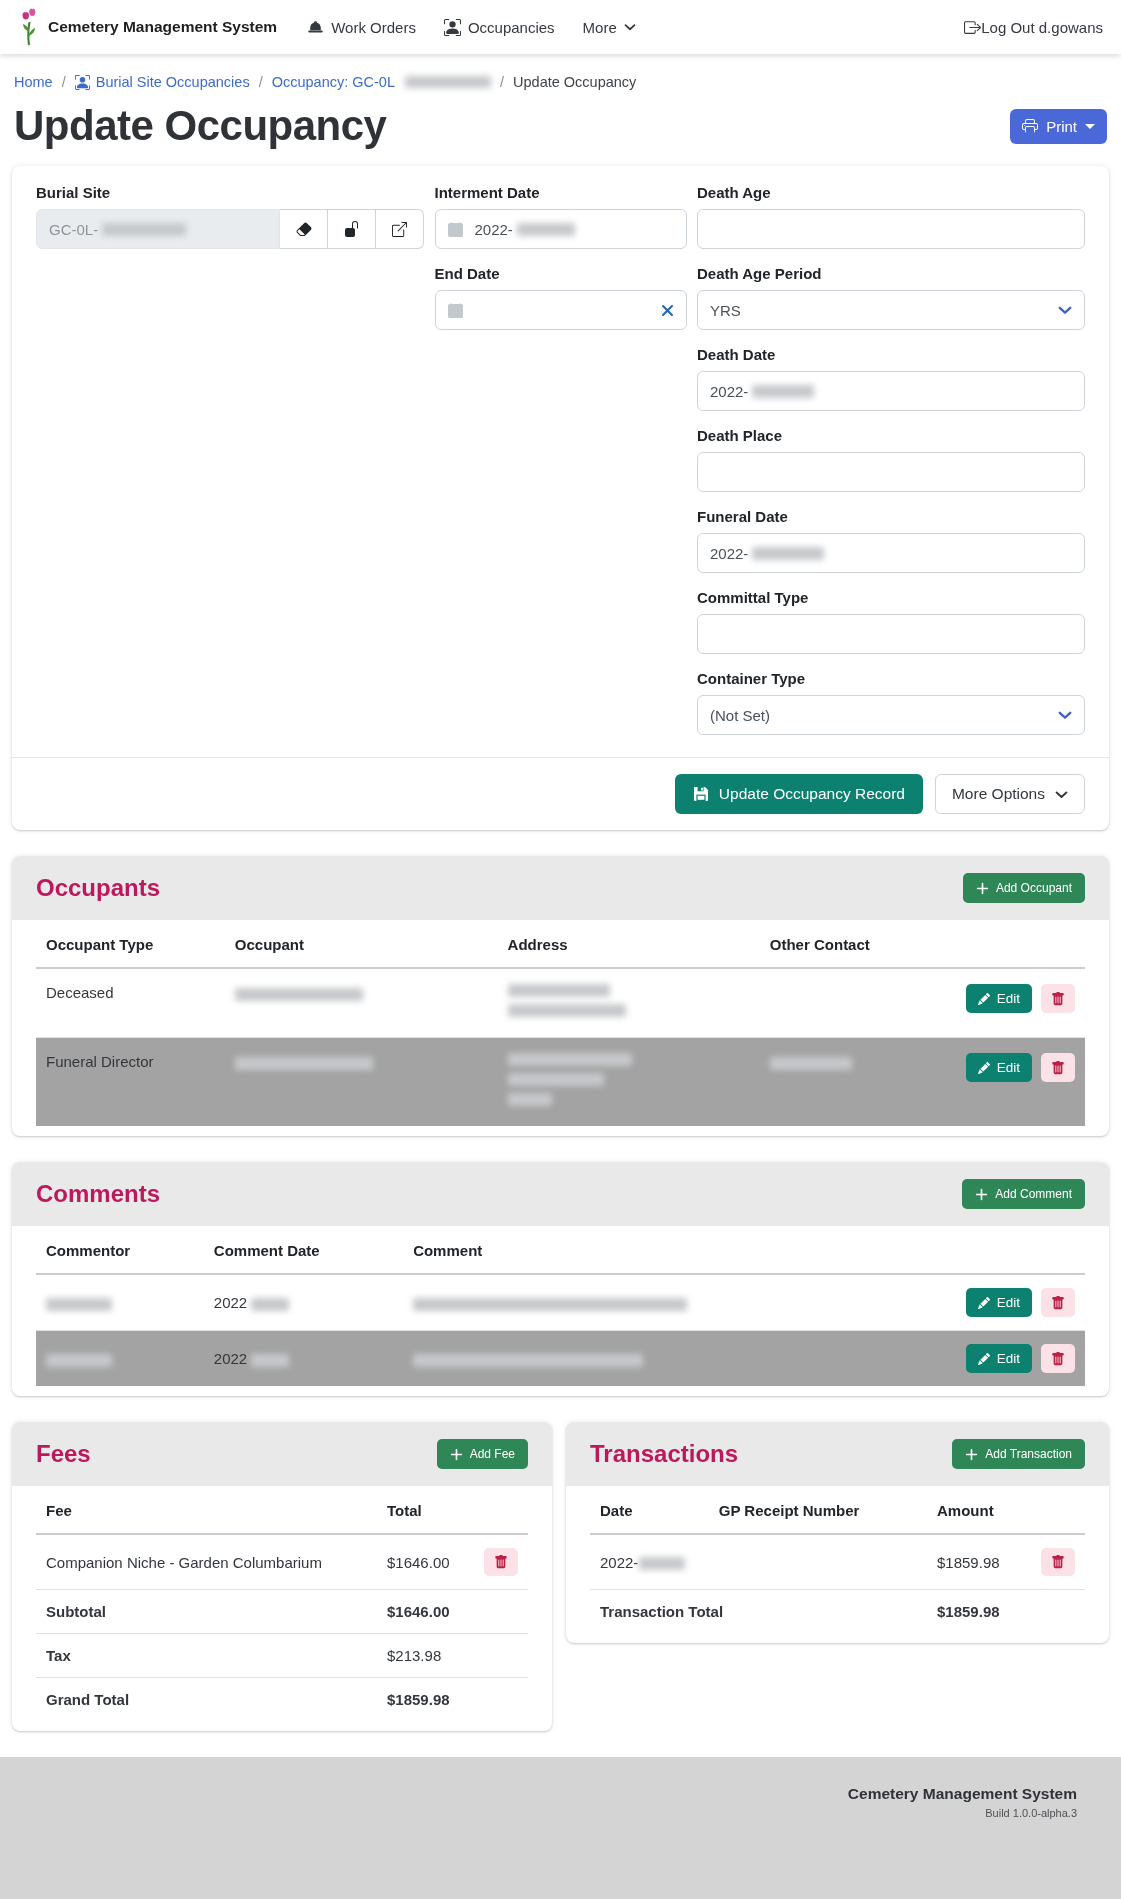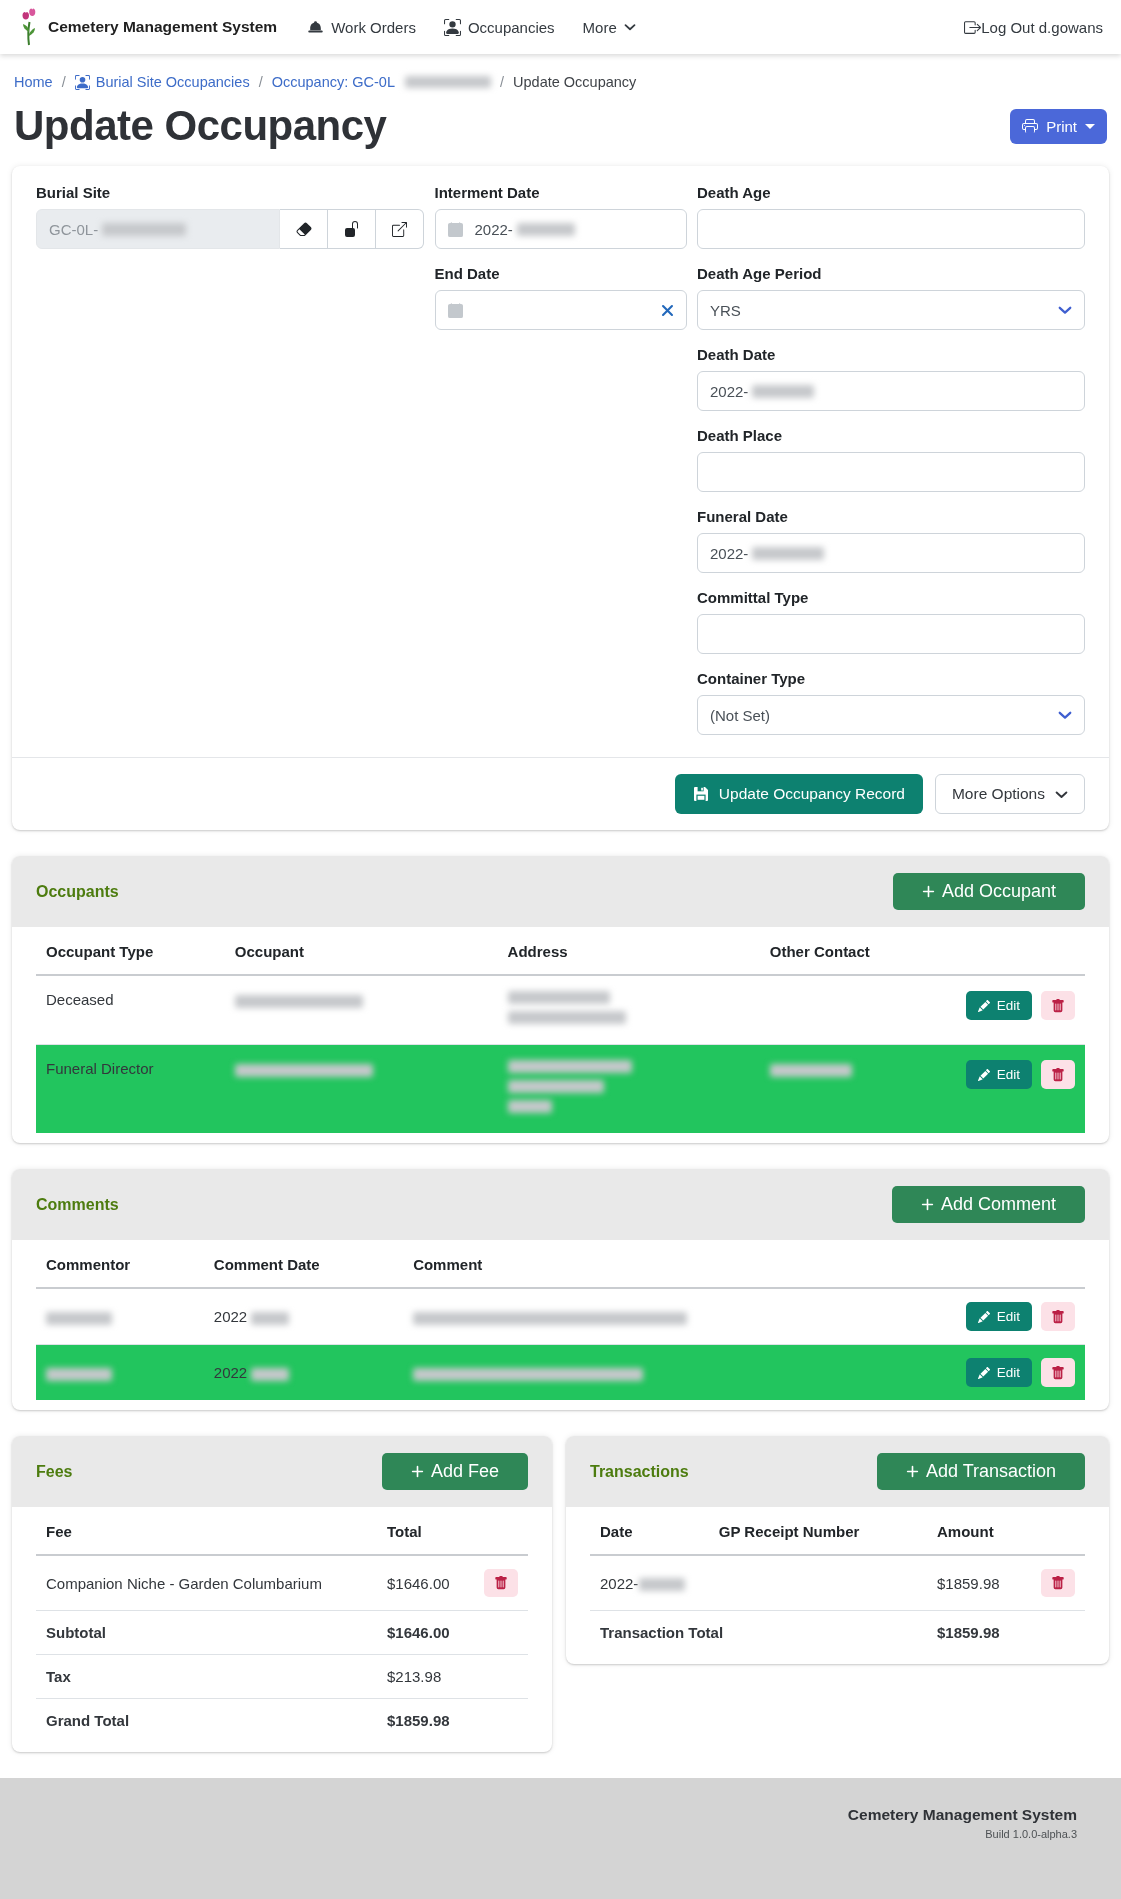--- a/index.html
+++ b/index.html
@@ -41,21 +41,21 @@
   
   .content { padding:0 12px; }
   .card {
     background:#fff; border-radius:8px; margin-bottom:26px;
     box-shadow:0 1px 2px rgba(0,0,0,.18), 0 0 6px rgba(0,0,0,.08);
     overflow:hidden;
   }
   .card-header {
     background:#e9e9e9; padding:17px 24px; display:flex; align-items:center; justify-content:space-between;
   }
-  .card-title { font-size:16px; font-weight:600; color:#4d7c0f; }
+  .card-title { font-size:24px; font-weight:600; color:#be185d; }
 
   
   .form-grid { display:grid; grid-template-columns:388px 252px 388px; justify-content:space-between; padding:18px 24px 0 24px; }
   .field { margin-bottom:16px; }
   .field label { display:block; font-weight:bold; font-size:15px; margin-bottom:8px; color:#212529; }
   .control {
     height:40px; border:1px solid #ced4da; border-radius:6px; background:#fff;
     display:flex; align-items:center; padding:0 12px; font-size:15px; color:#495057; position:relative;
   }
   .control.disabled { background:#e9ecef; }
@@ -79,37 +79,37 @@
     background:#0d8170; color:#fff; border:none; border-radius:6px; padding:10px 18px;
     font-size:15.5px; display:flex; align-items:center; gap:10px; cursor:pointer;
   }
   .btn-more {
     background:#fff; color:#33373c; border:1px solid #ced4da; border-radius:6px; padding:10px 16px;
     font-size:15.5px; display:flex; align-items:center; gap:10px; cursor:pointer;
   }
 
   
   .btn-add {
-    background:#2f8757; color:#fff; border:none; border-radius:5px; padding:8px 29px;
-    font-size:18px; display:flex; align-items:center; gap:7px; cursor:pointer;
+    background:#2f8757; color:#fff; border:none; border-radius:5px; padding:8px 13px;
+    font-size:12px; display:flex; align-items:center; gap:7px; cursor:pointer;
   }
   .btn-edit {
     background:#0d8170; color:#fff; border:none; border-radius:5px; padding:7px 12px;
     font-size:13.5px; display:flex; align-items:center; gap:7px; cursor:pointer;
   }
   .btn-del {
     background:#fce1e7; border:none; border-radius:5px; padding:7px 10px; cursor:pointer;
     display:flex; align-items:center; justify-content:center;
   }
 
   
   table { width:100%; border-collapse:collapse; }
   th { text-align:left; font-size:15px; font-weight:bold; color:#212529; padding:14px 10px; border-bottom:2px solid #c9ccd0; }
   td { font-size:15px; color:#33373c; padding:13px 10px; border-bottom:1px solid #dee2e6; }
-  tr.striped { background:#22c55e; }
+  tr.striped { background:#a3a3a3; }
   tr:last-child td.no-border { border-bottom:none; }
   .tbl-wrap { padding:2px 24px 10px 24px; }
   td.actions, th.actions { text-align:right; }
   .action-group { display:flex; gap:9px; justify-content:flex-end; }
   .occupants-table td { vertical-align:top; padding-top:15px; }
   .num { text-align:left; }
   .bold { font-weight:bold; }
 
   
   .redact {

